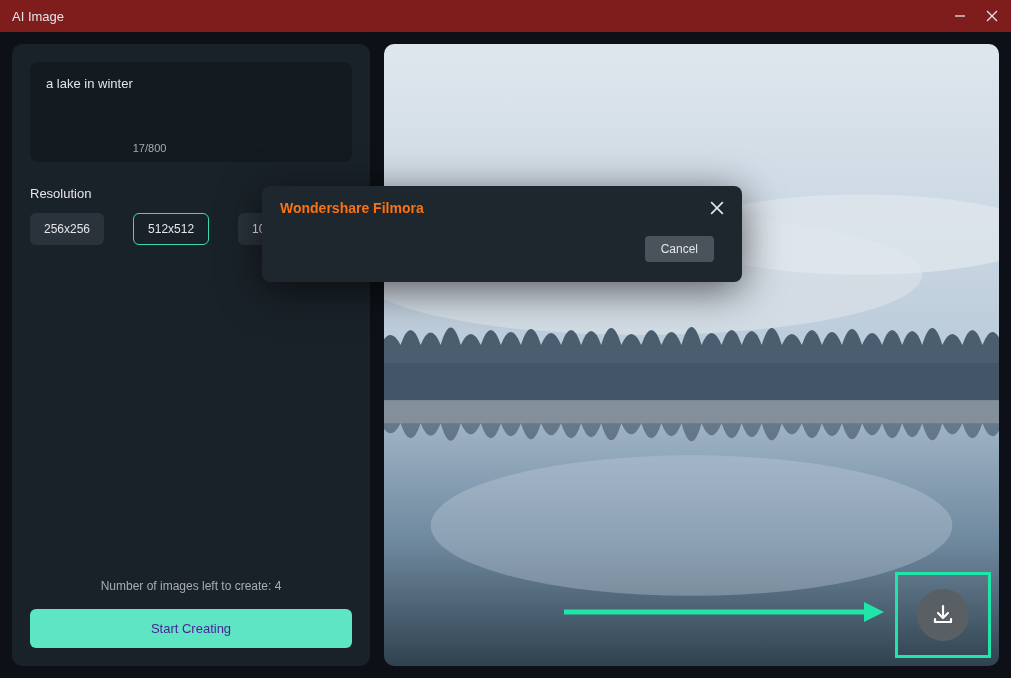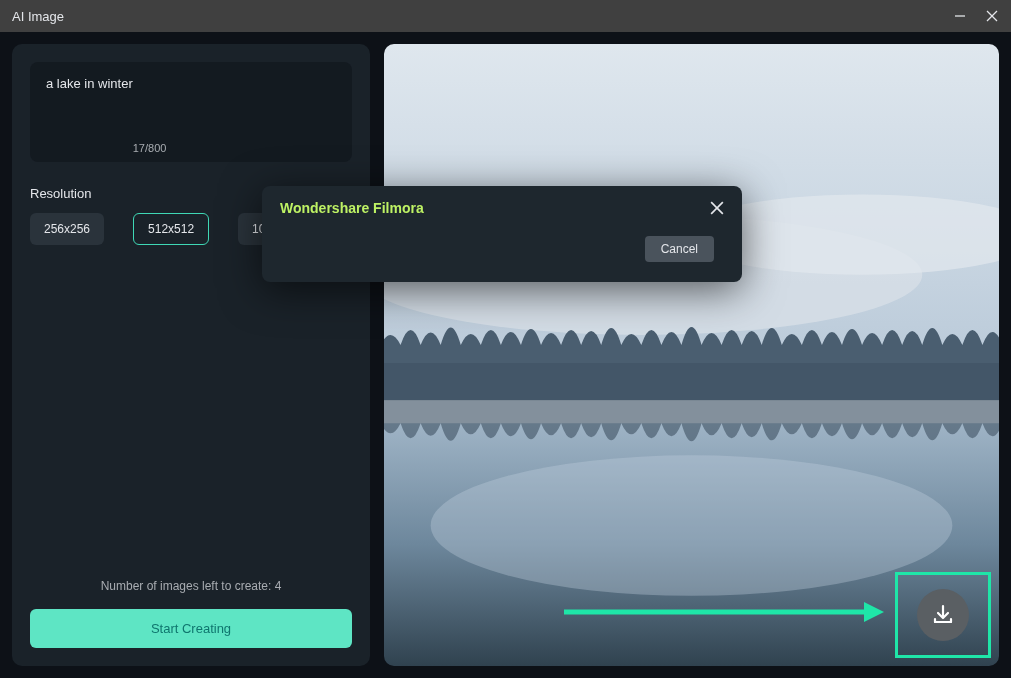--- a/index.html
+++ b/index.html
@@ -10,21 +10,21 @@
   font-family: "Segoe UI", Arial, sans-serif;
   color: #e4e6ea;
   overflow: hidden;
   position: relative;
 }
 .titlebar {
   height: 32px;
   display: flex;
   align-items: center;
   padding: 0 12px;
-  background: #404040;
+  background: #7f1d1d;
 }
 .titlebar .title { font-size: 13px; color: #e4e6ea; }
 .titlebar .winbtns { margin-left: auto; display: flex; gap: 18px; }
 .winbtn { width: 14px; height: 14px; display: flex; align-items: center; justify-content: center; cursor: pointer; }
 .winbtn svg { width: 12px; height: 12px; }
 
 .main {
   display: flex;
   padding: 12px;
   gap: 14px;
@@ -65,21 +65,21 @@
 .res-btn.selected {
   background: transparent;
   border: 1.5px solid #3fd8b5;
   color: #e4e6ea;
 }
 
 .spacer { flex: 1; }
 .images-left { font-size: 12px; color: #a8acb1; text-align: center; margin-bottom: 16px; }
 .start-btn {
   background: #5ee5c4;
-  color: #0f766e;
+  color: #4c1d95;
   border: none;
   border-radius: 6px;
   font-size: 13px;
   padding: 12px 0;
   cursor: pointer;
   width: 100%;
 }
 
 .preview {
   flex: 1;
@@ -127,21 +127,21 @@
   background: #1e272e;
   border-radius: 8px;
   box-shadow: 0 8px 40px rgba(0,0,0,0.6);
   padding: 0;
 }
 .dialog-header {
   display: flex;
   align-items: center;
   padding: 14px 18px 10px 18px;
 }
-.dialog-title { font-size: 14px; font-weight: 600; color: #bef264; }
+.dialog-title { font-size: 14px; font-weight: 600; color: #f97316; }
 .dialog-close { margin-left: auto; cursor: pointer; width: 14px; height: 14px; }
 .dialog-body { padding: 18px 38px 8px 38px; }
 .dl-label { font-size: 14px; color: #fff; margin-bottom: 36px; }
 .progress-track {
   width: 100%;
   height: 4px;
   background: #3a434b;
   border-radius: 2px;
   overflow: hidden;
 }

